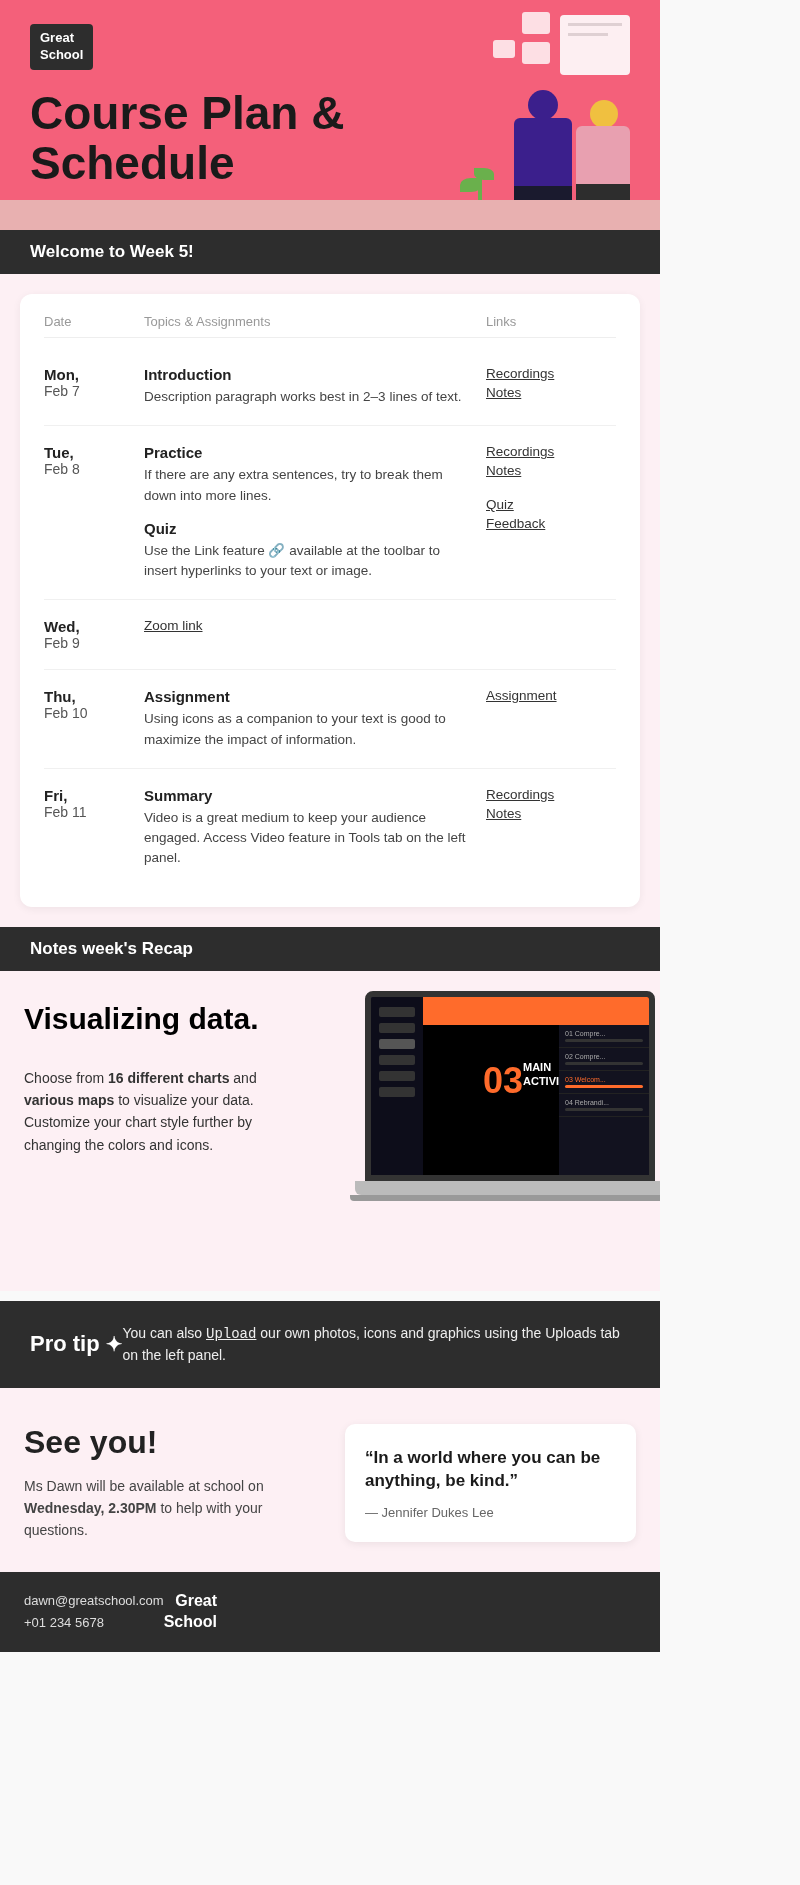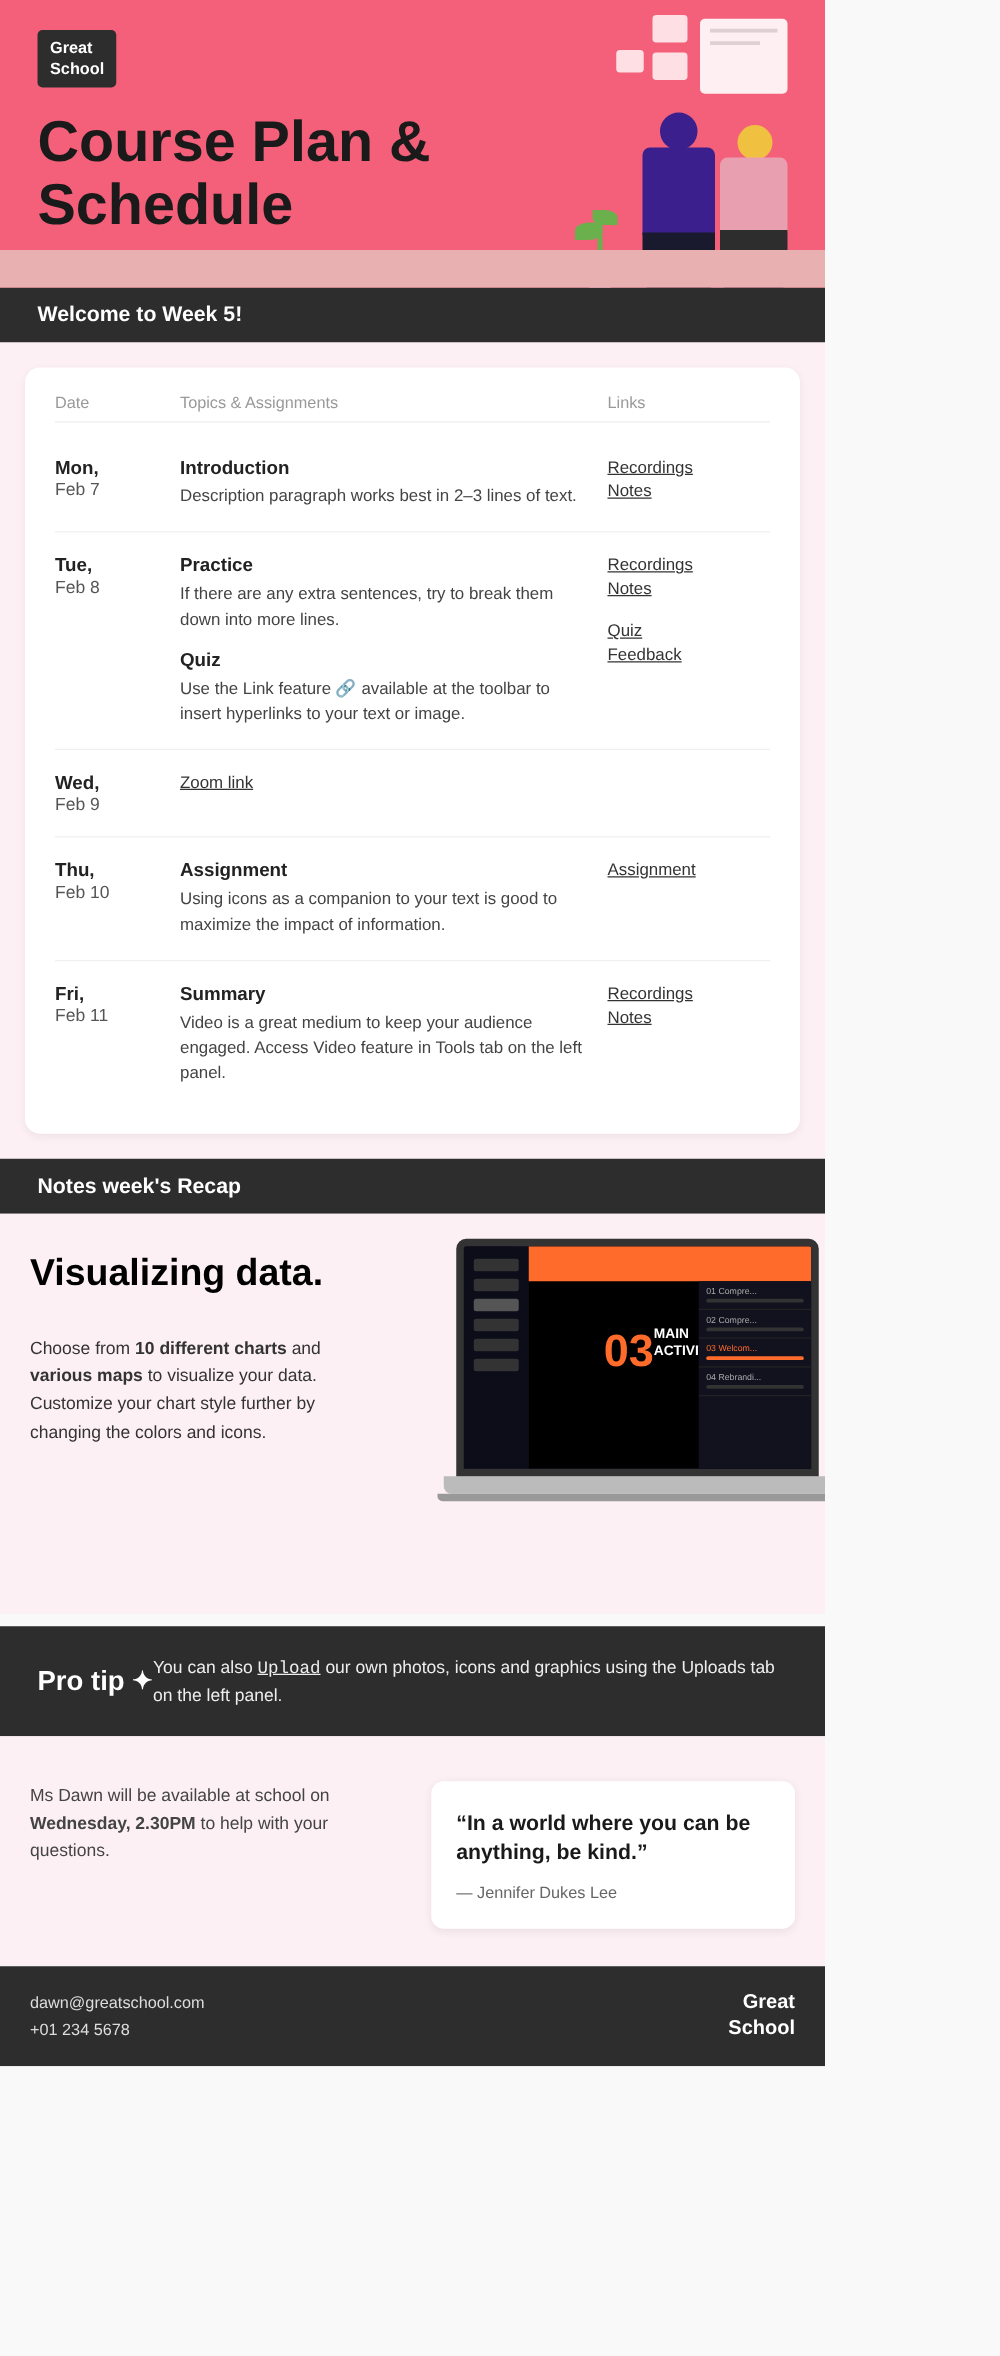--- a/index.html
+++ b/index.html
@@ -483,21 +483,21 @@
       font-size: 13px;
       color: #666;
     }
 
     
     .bottom-bar {
       background: #2d2d2d;
       color: #fff;
       padding: 18px 24px;
       display: flex;
-      justify-content: space-between;
+      justify-content: flex-start;
       align-items: center;
     }
     .contact-info {
       font-size: 13px;
       line-height: 1.7;
       color: #ddd;
     }
     .bottom-logo {
       font-size: 16px;
       font-weight: 900;
@@ -634,21 +634,21 @@
 </div>
 
 <div class="recap-banner">
   <span>Notes week's </span><span style="font-weight:900;">Recap</span>
 </div>
 
 <div class="recap-section">
   <div class="recap-text-area">
     <div class="recap-title">Visualizing data.</div>
     <div class="recap-desc">
-      Choose from <strong>10 different charts</strong> and <strong>various maps</strong> to visualize your data. Customize your chart style further by changing the colors and icons.
+      Choose from <strong>16 different charts</strong> and <strong>various maps</strong> to visualize your data. Customize your chart style further by changing the colors and icons.
     </div>
   </div>
 
   <div class="laptop-mockup">
     <div class="laptop-screen">
       <div class="laptop-sidebar">
         <div class="ls-item"></div>
         <div class="ls-item"></div>
         <div class="ls-item active"></div>
         <div class="ls-item"></div>
@@ -679,20 +679,21 @@
     <span>Pro tip</span>
     <span class="pro-tip-star">✦</span>
   </div>
   <div class="pro-tip-text">
     You can also <u>Upload</u> our own photos, icons and graphics using the Uploads tab on the left panel.
   </div>
 </div>
 
 <div class="footer-section">
   <div class="see-you-area">
+    <div class="see-you-title">See you!</div>
     <div class="see-you-desc">
       Ms Dawn will be available at school on <strong>Wednesday, 2.30PM</strong> to help with your questions.
     </div>
   </div>
   <div class="quote-box">
     <div class="quote-text">“In a world where you can be anything, be kind.”</div>
     <div class="quote-author">— Jennifer Dukes Lee</div>
   </div>
 </div>
 

